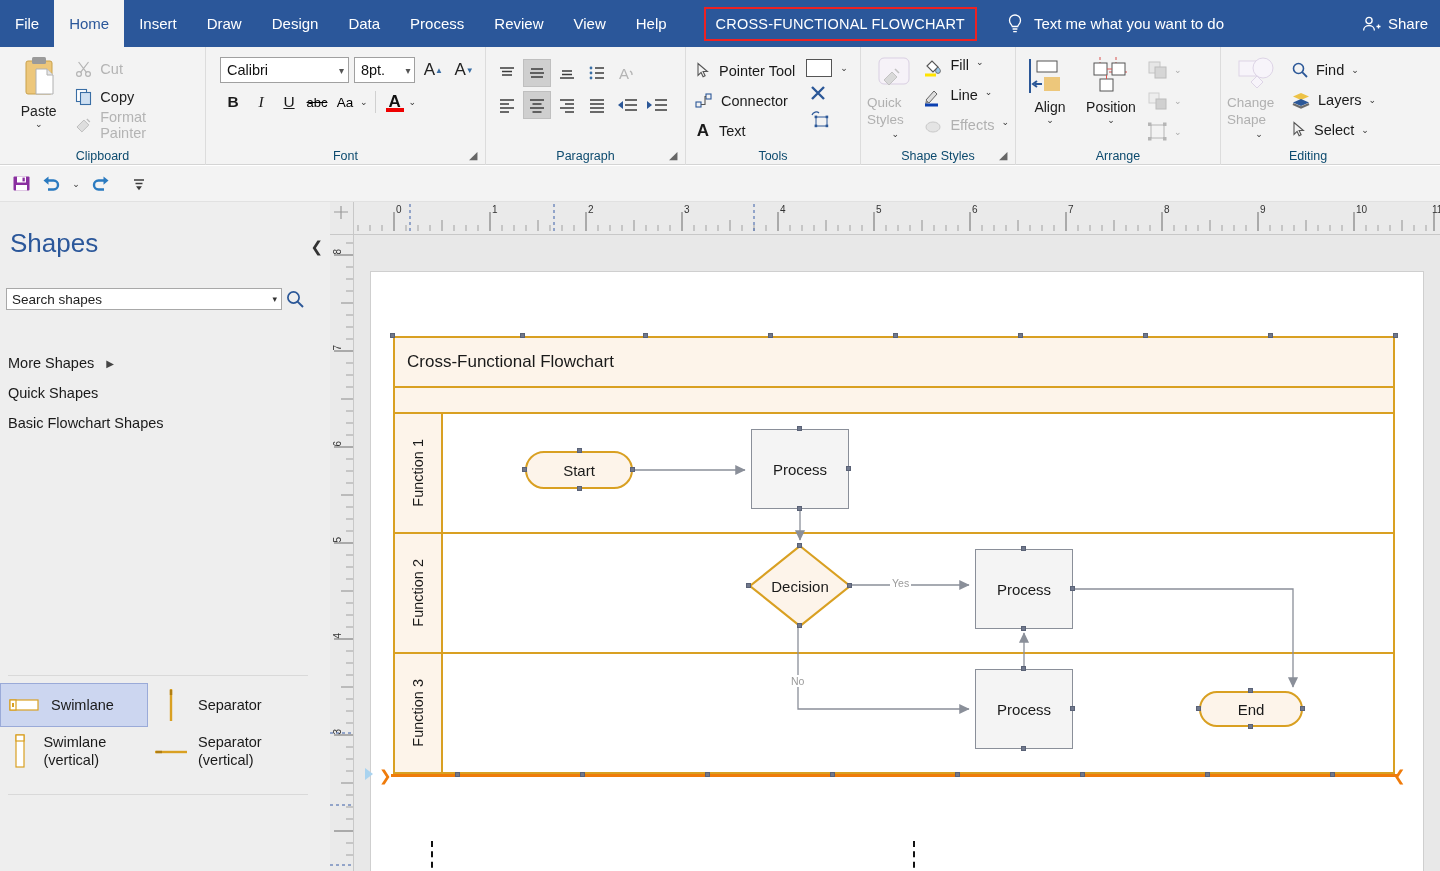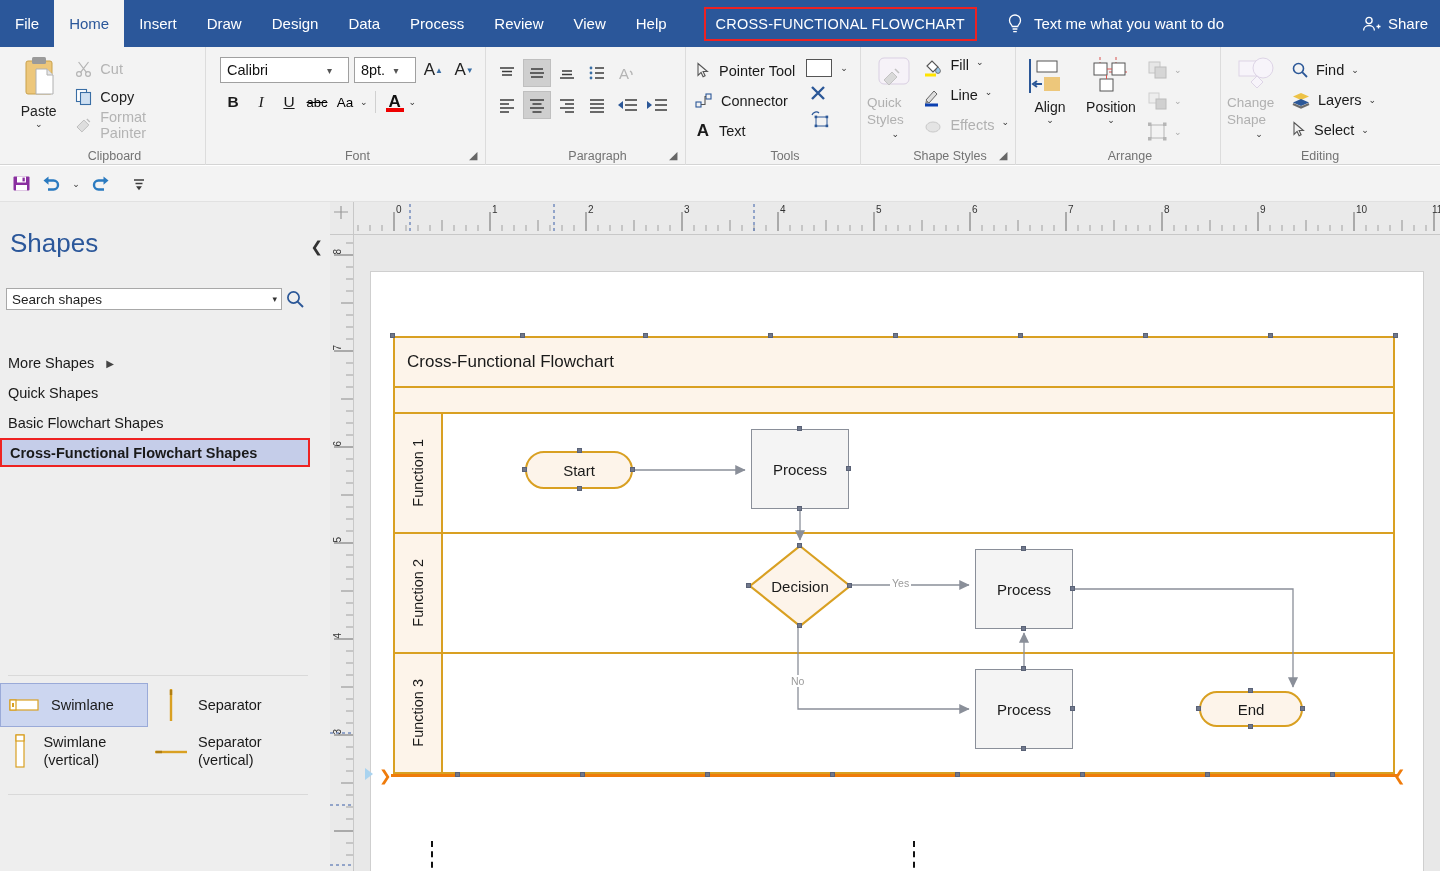--- a/index.html
+++ b/index.html
@@ -43,42 +43,42 @@
   
   .ribbon {
     position: absolute; top: 47px; left: 0; width: 1440px; height: 118px;
     background: #f3f3f3;
     border-bottom: 1px solid #d4d4d4;
     display: flex;
   }
   .group { position: relative; height: 118px; padding: 4px 6px 0 6px; }
   .group + .group { border-left: 1px solid #dcdcdc; }
   .group-label {
-    position: absolute; bottom: 2px; left: 12px; width: 100%;
-    text-align: center; font-size: 12.5px; color: #737373; }
+    position: absolute; bottom: 2px; left: 0; width: 100%;
+    text-align: center; font-size: 12.5px; color: #0c4a6e; }
   .dlg {
     position: absolute; bottom: 3px; right: 4px; width: 12px; height: 12px;
     color: #666; font-size: 11px; line-height: 11px;
   }
   .gbody { display: flex; height: 96px; align-items: flex-start; }
 
   
   .paste-btn { width: 66px; display:flex; flex-direction:column; align-items:center;
                padding-top:4px; }
   .paste-label { font-size: 14px; color: #222; margin-top: 2px; }
   .clip-list { display:flex; flex-direction:column; padding-top: 6px; gap: 4px; }
   .clip-item { display:flex; align-items:center; gap: 7px; font-size: 14.5px;
                color: #222; padding: 1px 4px; height: 24px;}
   .clip-item.disabled { color: #b4b4b4; }
 
   
   .fontrow1 { display:flex; align-items:center; gap: 5px; padding: 6px 2px 0 2px; }
   .fontbox {
     height: 26px; border: 1px solid #a0a0a0; background: #fff;
-    display: flex; align-items: center; padding: 0 16px 0 6px;
+    display: flex; align-items: center; padding: 0 4px 0 6px;
     font-size: 14.5px; color: #111;
   }
   .fontbox .cv { margin-left: auto; color: #555; font-size: 10px; padding-left:8px;}
   .fontname { width: 130px; }
   .fontsize { width: 62px; }
   .ab-btn { width: 26px; height: 26px; display:flex; align-items:center; justify-content:center;
             font-size: 17px; color:#222; position: relative;}
   .fontrow2 { display:flex; align-items:center; gap: 2px; padding: 6px 2px 0 2px; }
   .fbtn { width: 26px; height: 26px; display:flex; align-items:center; justify-content:center;
           font-size: 15.5px; color: #1a1a1a; }
@@ -685,23 +685,20 @@
     <div class="cat-list">
       <div class="cat">
         <span>More Shapes</span>
         <span class="arrow">▶</span>
       </div>
       <div class="cat">
         <span>Quick Shapes</span>
       </div>
       <div class="cat">
         <span>Basic Flowchart Shapes</span>
-      </div>
-      <div class="cat selected">
-        <span>Cross-Functional Flowchart Shapes</span>
       </div>
     </div>
 
     <div class="hr" style="top:473px"></div>
 
     <div class="stencil">
       <div class="st-item sel">
         <span class="st-ico">
           <svg width="30" height="14" viewBox="0 0 30 14">
             <rect x="1" y="2" width="28" height="10" fill="#fff" stroke="#d9a022" stroke-width="1.2"></rect>

